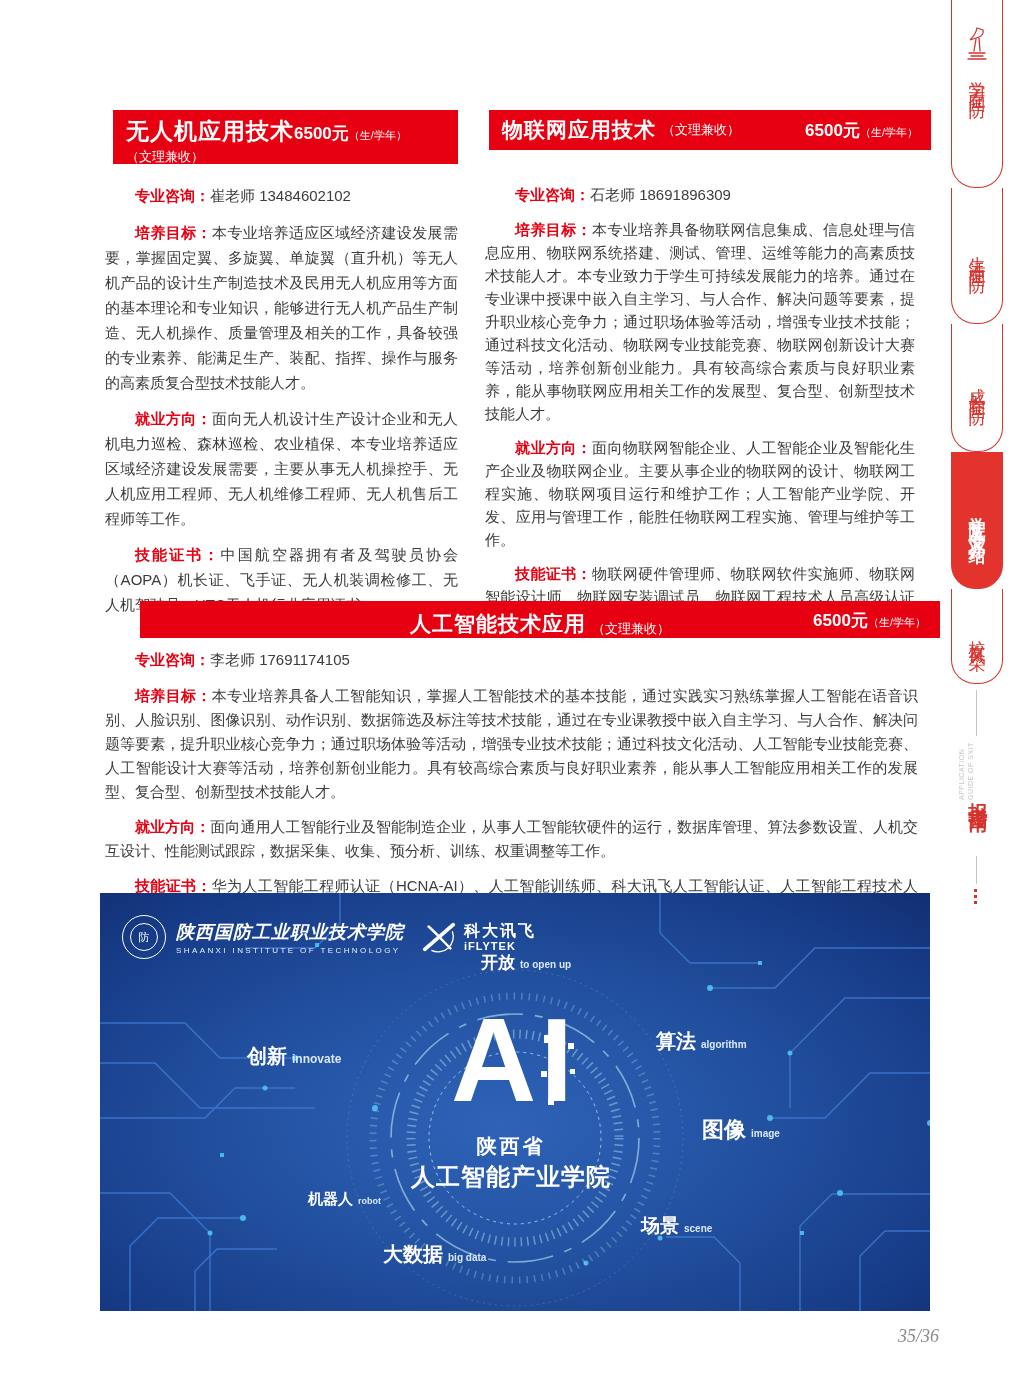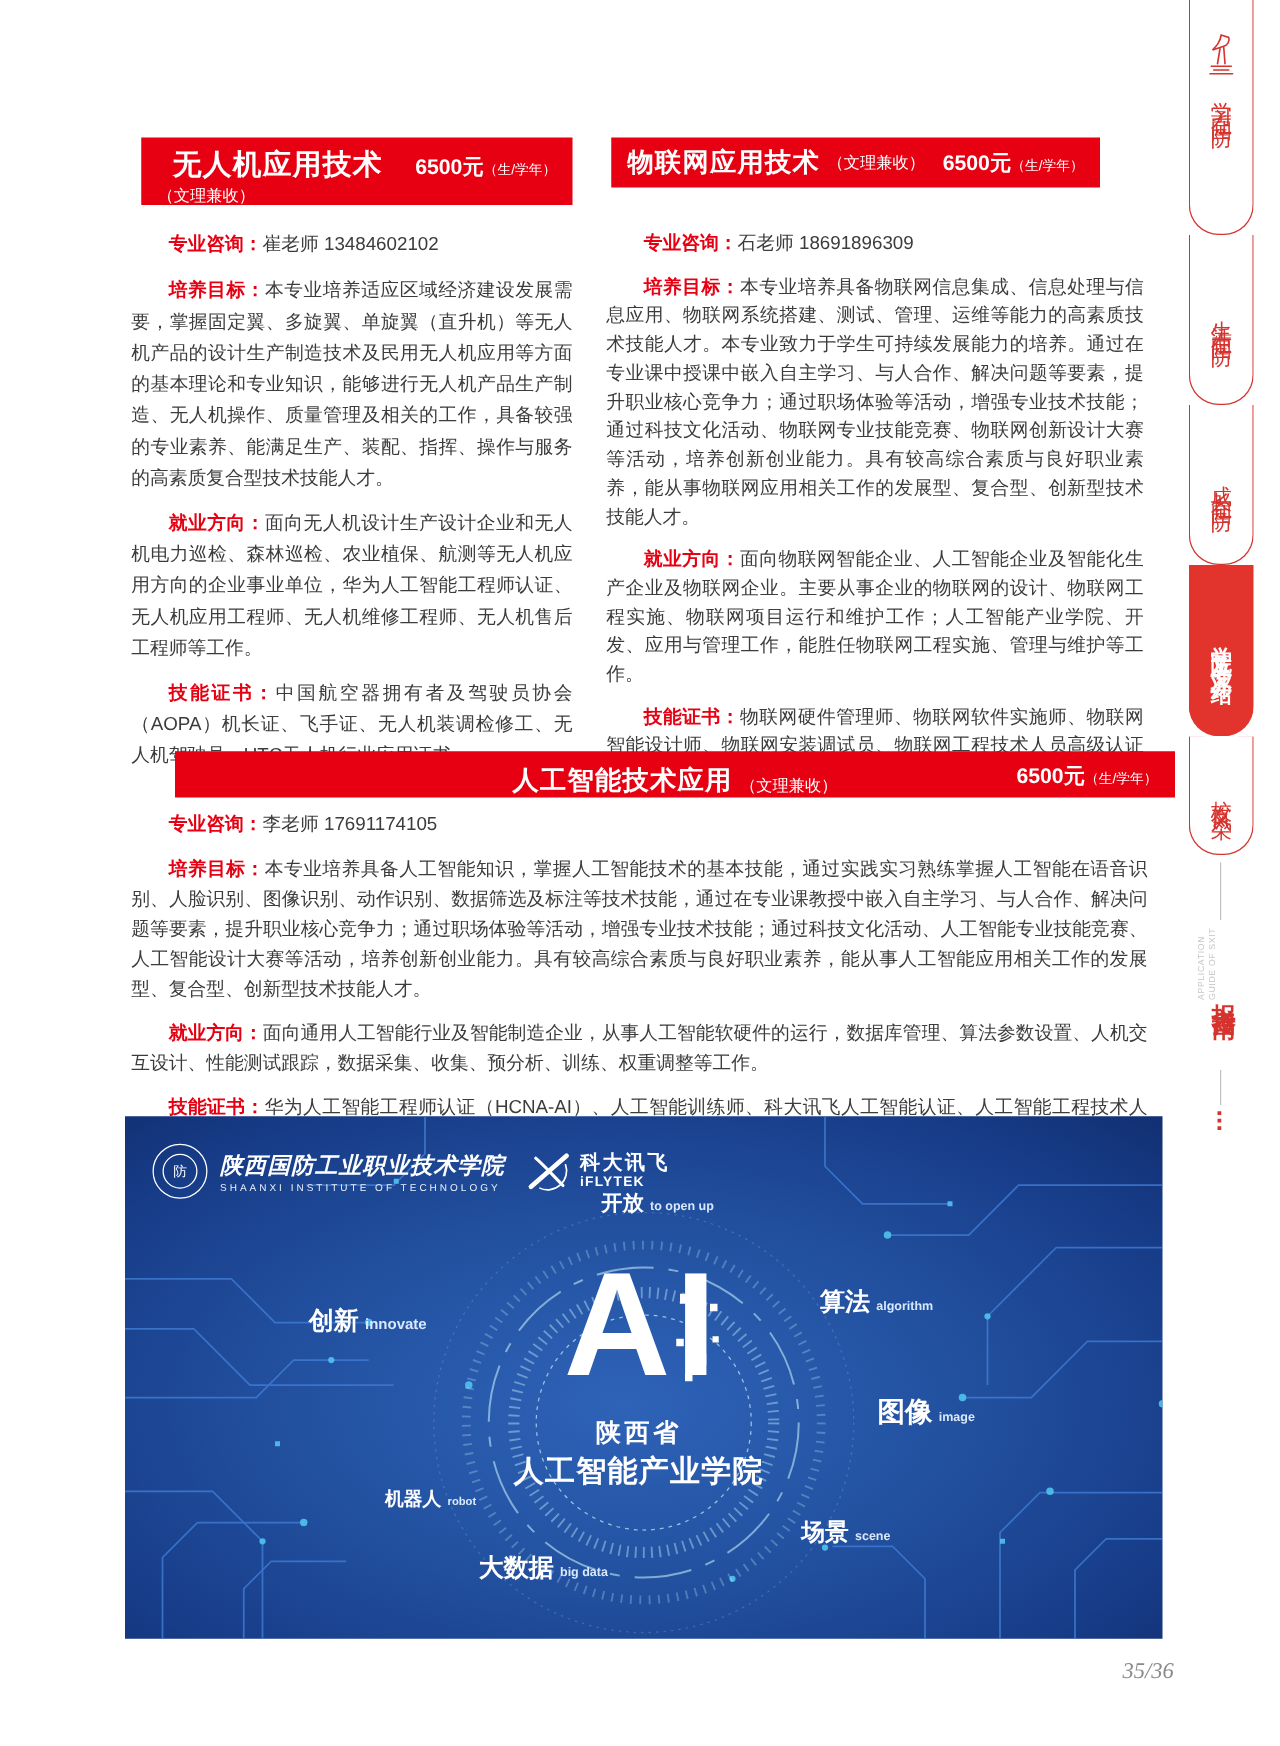--- a/index.html
+++ b/index.html
@@ -2,26 +2,26 @@
 <html><head>
 <meta charset="utf-8">
 <style>
   html,body{margin:0;padding:0;background:#fff;}
   .page{position:relative;width:1024px;height:1397px;background:#ffffff;overflow:hidden;
         font-family:"Liberation Sans","DejaVu Sans",sans-serif;color:#3c3c3c;}
 
   
   .hdr{background:#e60012;color:#fff;box-sizing:border-box;}
   .hdr-left{position:absolute;left:113px;top:110px;width:345px;height:54px;padding:6px 13px 4px;}
-  .hdr-row{display:flex;align-items:baseline;justify-content:flex-end;gap:26px;}
+  .hdr-row{display:flex;align-items:baseline;justify-content:flex-start;}
   .hdr-title{font-size:23px;font-weight:bold;letter-spacing:1px;}
   .hdr-fee b{font-size:17px;font-weight:bold;}
   .hdr-fee i{font-style:normal;font-size:11px;font-weight:normal;}
   .hdr-admit{font-size:13px;margin-top:1px;}
-  .hdr-right{position:absolute;left:489px;top:110px;width:391px;height:40px;display:flex;align-items:center;padding:0 13px;}
+  .hdr-right{position:absolute;left:489px;top:110px;width:442px;height:40px;display:flex;align-items:center;padding:0 13px;}
   .hdr-right .hdr-title{font-size:21px;}
   .inline-admit{font-size:13px;margin-left:6px;}
   .hdr-right .hdr-fee{margin-left:auto;}
   .hdr-band{position:absolute;left:113px;top:601px;width:800px;height:37px;display:flex;align-items:flex-end;justify-content:center;margin-left:27px;}
   .hdr-band .hdr-title{font-size:21px;}
   .hdr-band .hdr-fee{position:absolute;right:14px;top:8px;}
 
   
   .tcol{position:absolute;text-align:justify;}
   .col-left{left:105px;top:183px;width:353px;font-size:15px;line-height:25px;}
@@ -99,21 +99,21 @@
 
   <div class="hdr hdr-right">
     <span class="hdr-title">物联网应用技术</span>
     <span class="inline-admit">（文理兼收）</span>
     <span class="hdr-fee"><b>6500元</b><i>（生/学年）</i></span>
   </div>
 
   <div class="tcol col-left">
     <p class="consult"><span class="lbl">专业咨询：</span><span>崔老师 13484602102</span></p>
     <p><span class="lbl">培养目标：</span><span>本专业培养适应区域经济建设发展需要，掌握固定翼、多旋翼、单旋翼（直升机）等无人机产品的设计生产制造技术及民用无人机应用等方面的基本理论和专业知识，能够进行无人机产品生产制造、无人机操作、质量管理及相关的工作，具备较强的专业素养、能满足生产、装配、指挥、操作与服务的高素质复合型技术技能人才。</span></p>
-    <p><span class="lbl">就业方向：</span><span>面向无人机设计生产设计企业和无人机电力巡检、森林巡检、农业植保、航测等无人机应用方向的企业事业单位，华为人工智能工程师认证、无人机应用工程师、无人机维修工程师、无人机售后工程师等工作。</span></p>
+    <p><span class="lbl">就业方向：</span><span>面向无人机设计生产设计企业和无人机电力巡检、森林巡检、农业植保、本专业培养适应区域经济建设发展需要，主要从事无人机操控手、无人机应用工程师、无人机维修工程师、无人机售后工程师等工作。</span></p>
     <p><span class="lbl">技能证书：</span><span>中国航空器拥有者及驾驶员协会（AOPA）机长证、飞手证、无人机装调检修工、无人机驾驶员、UTC无人机行业应用证书。</span></p>
   </div>
 
   <div class="tcol col-right">
     <p class="consult"><span class="lbl">专业咨询：</span><span>石老师 18691896309</span></p>
     <p><span class="lbl">培养目标：</span><span>本专业培养具备物联网信息集成、信息处理与信息应用、物联网系统搭建、测试、管理、运维等能力的高素质技术技能人才。本专业致力于学生可持续发展能力的培养。通过在专业课中授课中嵌入自主学习、与人合作、解决问题等要素，提升职业核心竞争力；通过职场体验等活动，增强专业技术技能；通过科技文化活动、物联网专业技能竞赛、物联网创新设计大赛等活动，培养创新创业能力。具有较高综合素质与良好职业素养，能从事物联网应用相关工作的发展型、复合型、创新型技术技能人才。</span></p>
     <p><span class="lbl">就业方向：</span><span>面向物联网智能企业、人工智能企业及智能化生产企业及物联网企业。主要从事企业的物联网的设计、物联网工程实施、物联网项目运行和维护工作；人工智能产业学院、开发、应用与管理工作，能胜任物联网工程实施、管理与维护等工作。</span></p>
     <p><span class="lbl">技能证书：</span><span>物联网硬件管理师、物联网软件实施师、物联网智能设计师、物联网安装调试员、物联网工程技术人员高级认证等职业资格证。</span></p>
   </div>
 

